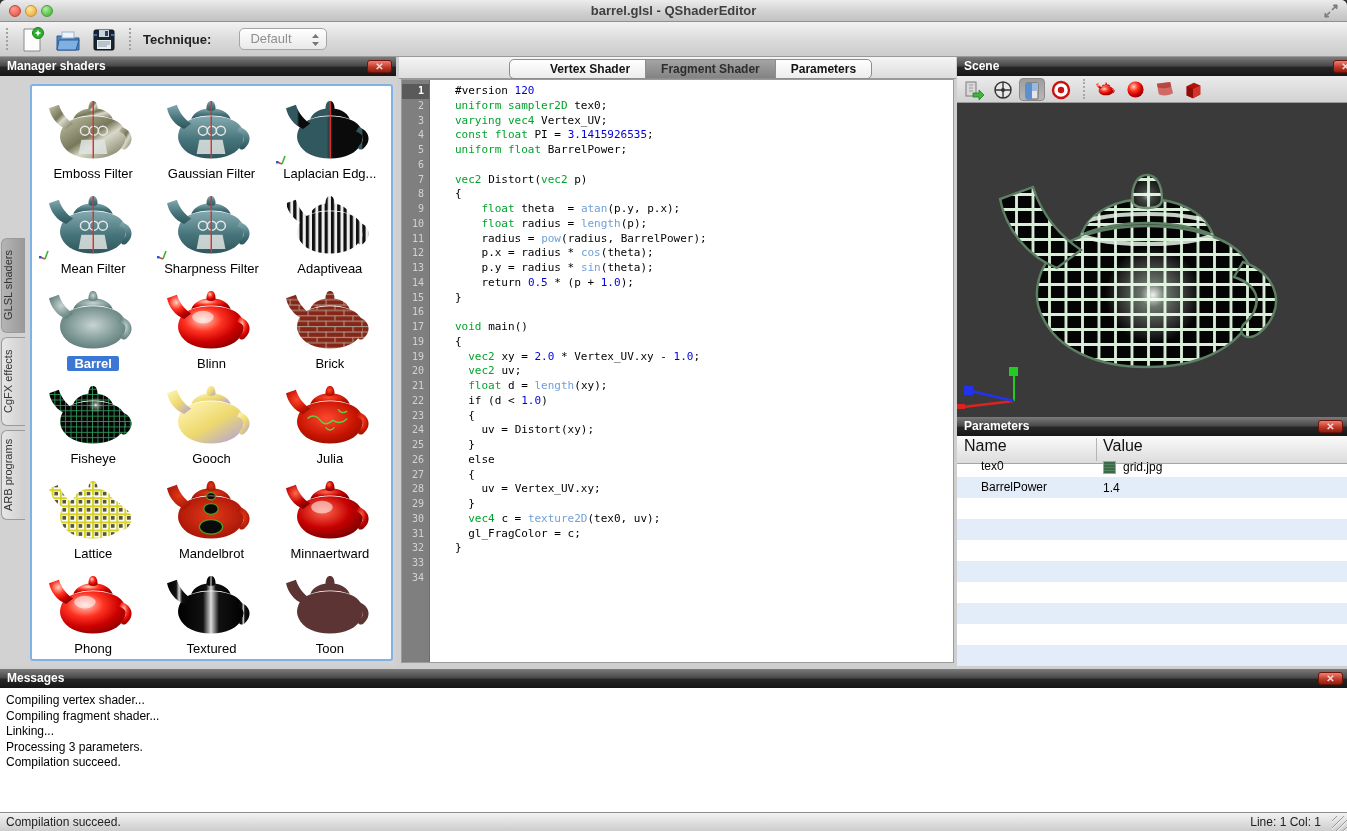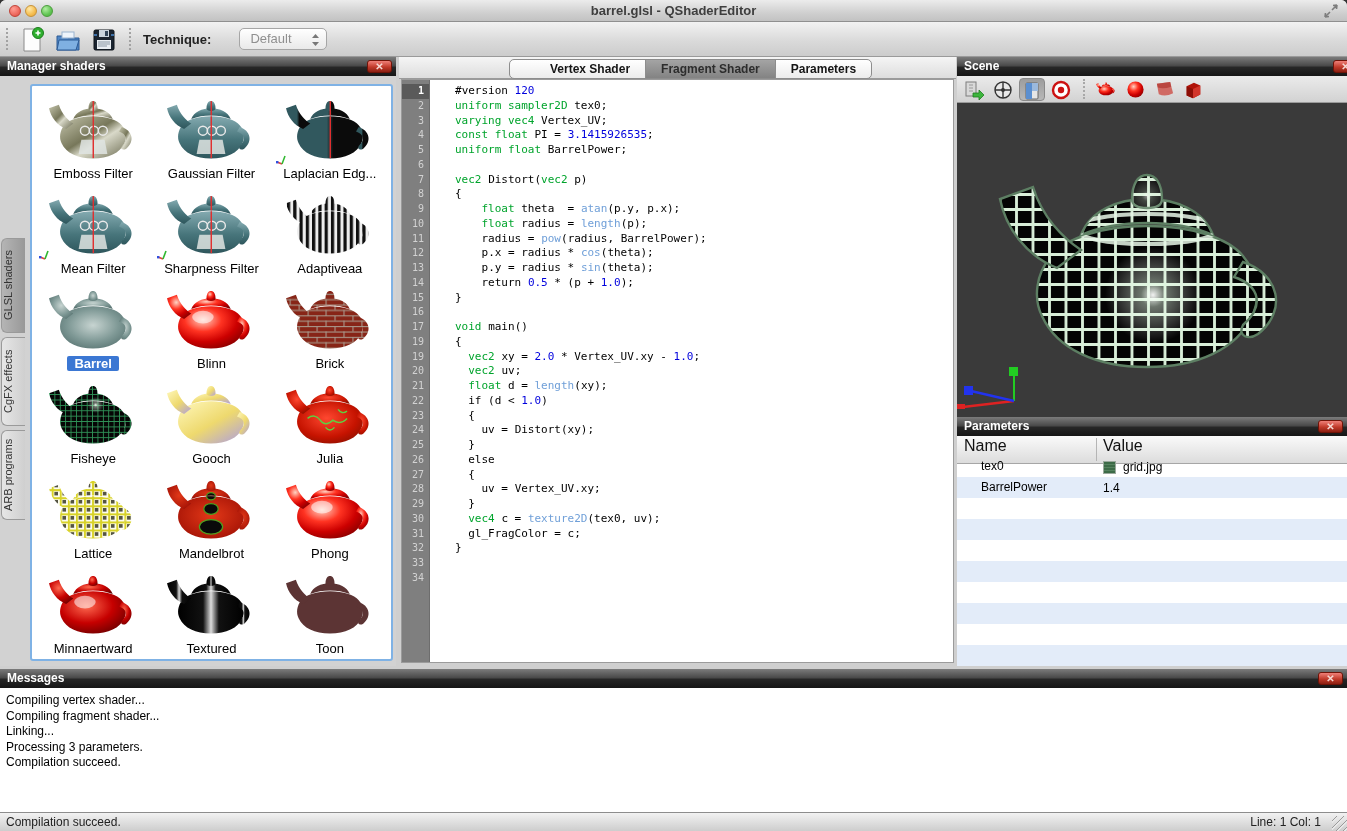--- a/index.html
+++ b/index.html
@@ -429,35 +429,35 @@
               <g clip-path="url(#teapotClip)">
                 <ellipse cx="55" cy="60" rx="13" ry="8" fill="#0a0a0a" stroke="#4f9f20" stroke-width="1.4"></ellipse>
                 <ellipse cx="55" cy="40" rx="8" ry="6" fill="#0a0a0a" stroke="#4f9f20" stroke-width="1.4"></ellipse>
                 <ellipse cx="55" cy="26" rx="5" ry="4" fill="#0a0a0a" stroke="#4f9f20" stroke-width="1.4"></ellipse>
               </g>
             </svg>
             <div class="lbl">Mandelbrot</div>
           </div>
           <div class="thumb">
             <svg viewBox="0 0 110 78" class="tp">
+              <use href="#teapot-shape" fill="url(#gRedDark)"></use>
+              <g clip-path="url(#teapotClip)">
+                <ellipse cx="46" cy="38" rx="12" ry="7" fill="#ffffff" opacity=".55"></ellipse>
+              </g>
+            </svg>
+            <div class="lbl">Minnaertward</div>
+          </div>
+          <div class="thumb">
+            <svg viewBox="0 0 110 78" class="tp">
               <use href="#teapot-shape" fill="url(#gRed)"></use>
               <g clip-path="url(#teapotClip)">
                 <ellipse cx="46" cy="38" rx="12" ry="7" fill="#ffffff" opacity=".55"></ellipse>
               </g>
             </svg>
             <div class="lbl">Phong</div>
-          </div>
-          <div class="thumb">
-            <svg viewBox="0 0 110 78" class="tp">
-              <use href="#teapot-shape" fill="url(#gRedDark)"></use>
-              <g clip-path="url(#teapotClip)">
-                <ellipse cx="46" cy="38" rx="12" ry="7" fill="#ffffff" opacity=".55"></ellipse>
-              </g>
-            </svg>
-            <div class="lbl">Minnaertward</div>
           </div>
           <div class="thumb">
             <svg viewBox="0 0 110 78" class="tp">
               <use href="#teapot-shape" fill="url(#gTextured)"></use>
               <g clip-path="url(#teapotClip)"></g>
             </svg>
             <div class="lbl">Textured</div>
           </div>
           <div class="thumb">
             <svg viewBox="0 0 110 78" class="tp">

